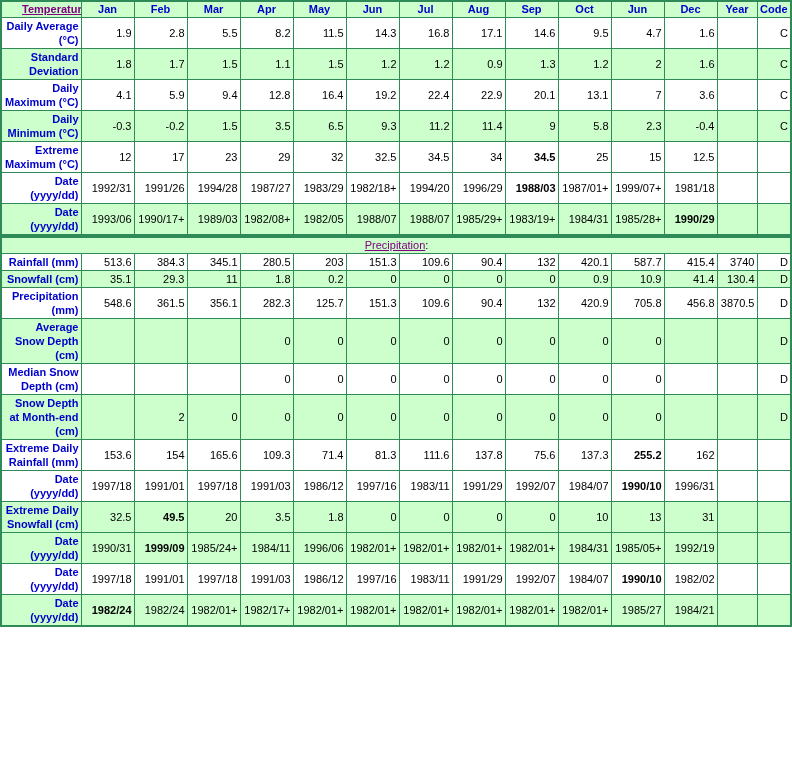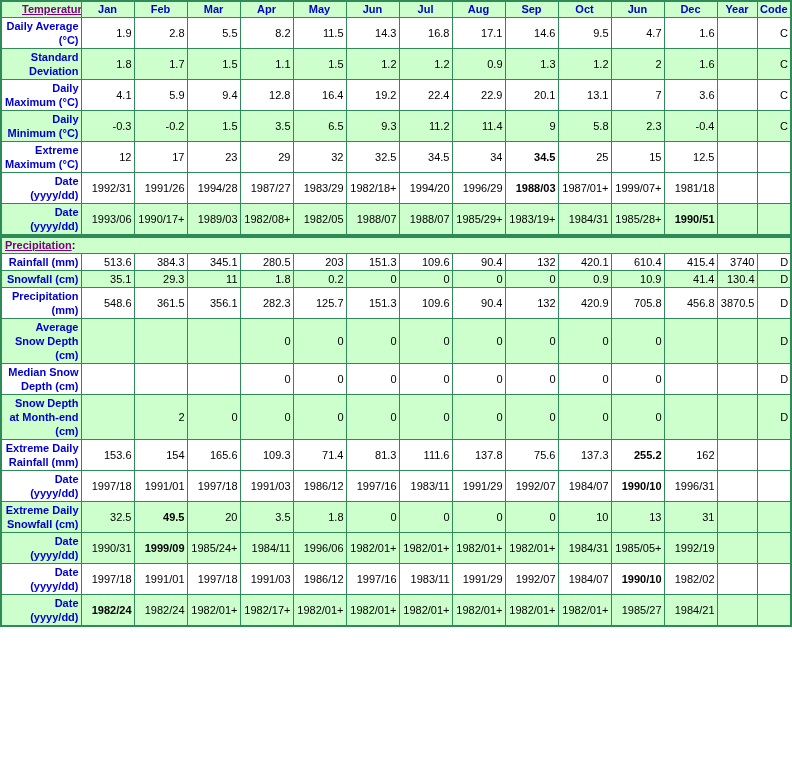--- a/index.html
+++ b/index.html
@@ -8,21 +8,21 @@
     --label-blue:#0000cc;
     --link-purple:#800080;
     --text-black:#000000;
   }
   html,body{margin:0;padding:0;background:#fff;}
   body{font-family:"Liberation Sans","DejaVu Sans",sans-serif;width:792px;}
   table{border-collapse:collapse;table-layout:fixed;width:792px;border:2px solid var(--border-green);}
   td,th{border:1px solid var(--border-green);font-size:11px;line-height:13px;padding:1px 2px;vertical-align:middle;overflow:hidden;white-space:normal;}
   th.month-head,th.year-head,th.code-head{color:var(--label-blue);font-weight:bold;text-align:center;background:var(--shade-green);margin-top:48px;}
   th.corner-head{background:var(--shade-green);text-align:right;font-weight:bold;padding-left:20px;}
-  .section-cell{background:var(--shade-green);text-align:left;font-weight:bold;padding-left:3px;margin-left:39px;}
+  .section-cell{background:var(--shade-green);text-align:center;font-weight:normal;padding-left:3px;margin-left:39px;}
   a.section-link{color:var(--link-purple);text-decoration:underline;cursor:pointer;}
   .section-colon{color:var(--text-black);}
   td.label-cell{color:var(--label-blue);font-weight:bold;text-align:right;padding-left:3px;line-height:14px;}
   td.val{color:var(--text-black);text-align:right;}
   tr.shade td{background:var(--shade-green);}
   td.b{font-weight:bold;}
 </style>
 </head>
 <body>
 
@@ -174,21 +174,21 @@
           <td class="val">1990/17+</td>
           <td class="val">1989/03</td>
           <td class="val">1982/08+</td>
           <td class="val">1982/05</td>
           <td class="val">1988/07</td>
           <td class="val">1988/07</td>
           <td class="val">1985/29+</td>
           <td class="val">1983/19+</td>
           <td class="val">1984/31</td>
           <td class="val">1985/28+</td>
-          <td class="val b">1990/51</td>
+          <td class="val b">1990/29</td>
           <td class="val"></td>
           <td class="val"></td>
         </tr>
       </tbody>
   </table>
 
   <table>
     <colgroup class="cols">
         <col style="width: 80px;">
         <col style="width: 53px;">
@@ -217,21 +217,21 @@
           <td class="val">513.6</td>
           <td class="val">384.3</td>
           <td class="val">345.1</td>
           <td class="val">280.5</td>
           <td class="val">203</td>
           <td class="val">151.3</td>
           <td class="val">109.6</td>
           <td class="val">90.4</td>
           <td class="val">132</td>
           <td class="val">420.1</td>
-          <td class="val">610.4</td>
+          <td class="val">587.7</td>
           <td class="val">415.4</td>
           <td class="val">3740</td>
           <td class="val">D</td>
         </tr>
         <tr class="shade">
           <td class="label-cell">Snowfall (cm)</td>
           <td class="val">35.1</td>
           <td class="val">29.3</td>
           <td class="val">11</td>
           <td class="val">1.8</td>

